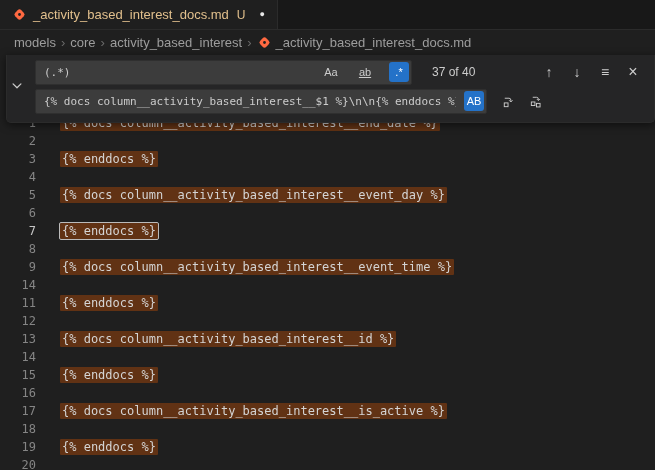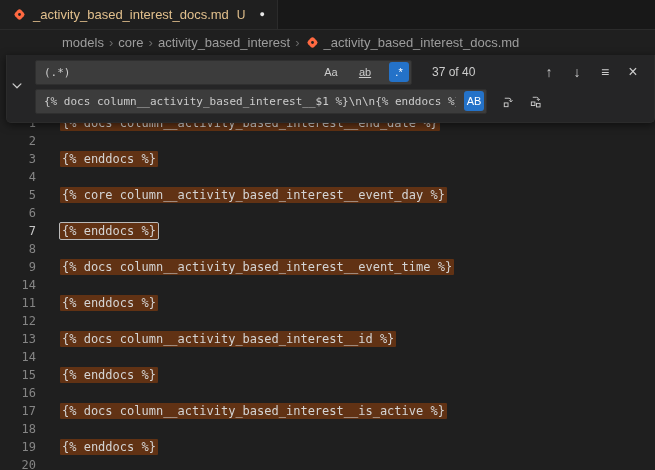--- a/index.html
+++ b/index.html
@@ -16,21 +16,21 @@
     font-family:"Liberation Sans",sans-serif;
   }
   
   .tabbar{height:30px;background:var(--topbar);border-bottom:1px solid var(--border);display:flex;align-items:stretch;}
   .tab{display:inline-flex;align-items:center;gap:6px;padding:0 12px;background:var(--bg);border-right:1px solid var(--border);cursor:pointer;}
   .dbt-icon{display:inline-flex;align-items:center;color:var(--dbt-orange);}
   .tab-label{font-size:13px;color:var(--gold);}
   .git-badge{font-size:12px;color:var(--gold);margin-left:2px;}
   .dot{font-size:9px;color:#e8e8e8;margin-left:8px;line-height:1;}
   
-  .breadcrumbs{height:24px;display:flex;align-items:center;padding-left:14px;font-size:13px;color:var(--muted);background:var(--bg);margin-left:48px;}
+  .breadcrumbs{height:24px;display:flex;align-items:center;padding-left:14px;font-size:13px;color:var(--muted);background:var(--bg);}
   .bc-item{cursor:pointer;white-space:nowrap;}
   .bc-sep{padding:0 5px;color:#6a6a6a;}
   .breadcrumbs .dbt-icon{margin-right:4px;}
   
   .editor{position:absolute;top:54px;left:0;right:0;bottom:0;background:var(--bg);}
   
   .find-widget{
     position:absolute;top:1px;left:6px;right:0;z-index:5;
     background:var(--widget-bg);border:1px solid var(--border);border-top:none;
     border-radius:0 0 5px 5px;box-shadow:0 2px 8px rgba(0,0,0,.55);
@@ -172,21 +172,21 @@
       <div class="line">
         <span class="ln">3</span>
         <span class="content"><span class="match">{% enddocs %}</span></span>
       </div>
       <div class="line">
         <span class="ln">4</span>
         <span class="content"></span>
       </div>
       <div class="line">
         <span class="ln">5</span>
-        <span class="content"><span class="match">{% core column__activity_based_interest__event_day %}</span></span>
+        <span class="content"><span class="match">{% docs column__activity_based_interest__event_day %}</span></span>
       </div>
       <div class="line">
         <span class="ln">6</span>
         <span class="content"></span>
       </div>
       <div class="line">
         <span class="ln cur">7</span>
         <span class="content"><span class="match current-match">{% enddocs %}</span></span>
       </div>
       <div class="line">

